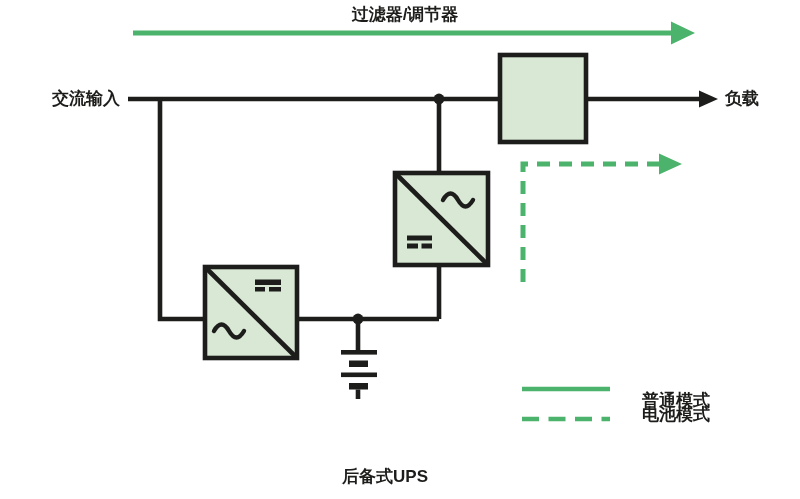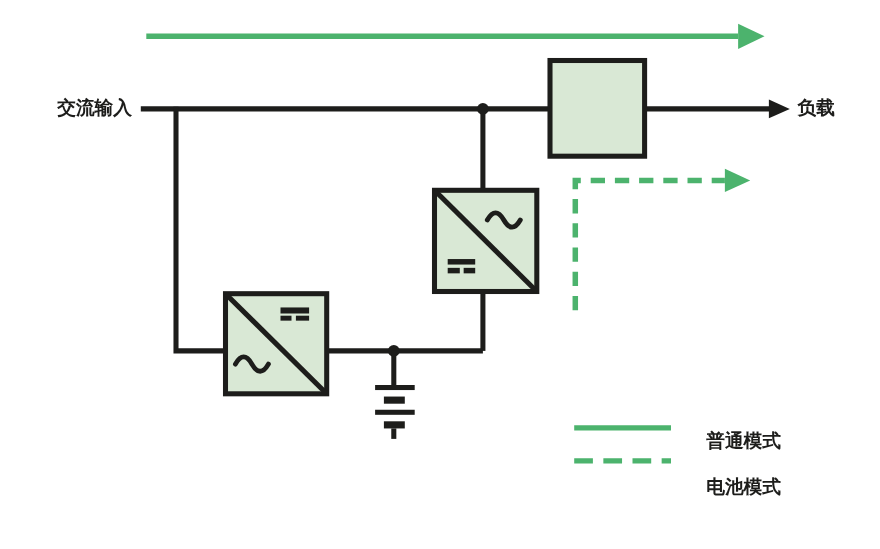--- a/index.html
+++ b/index.html
@@ -17,21 +17,21 @@
     position:absolute;font-weight:bold;font-size:17px;line-height:22px;
     color:var(--ink,#1d1d1b);white-space:nowrap;
   }
   .lbl-top-path{left:320px;top:4px;width:170px;text-align:center;}
   .lbl-ac-input{left:52px;top:88px;}
   .lbl-load{left:725px;top:88px;text-align:center;}
   .lbl-inverter{left:280px;top:206px;width:100px;text-align:right;}
   .lbl-charger{left:197px;top:361px;width:100px;text-align:center;}
   .lbl-battery{left:308px;top:406px;width:100px;text-align:center;}
   .lbl-legend-normal{left:642px;top:378px;margin-top:12px;}
-  .lbl-legend-battery{left:642px;top:432px;}
+  .lbl-legend-battery{left:642px;top:404px;}
   .lbl-title{left:285px;top:466px;width:200px;text-align:center;}
 
   .stroke-ink{stroke:var(--ink,#1d1d1b);fill:none;}
   .fill-ink{fill:var(--ink,#1d1d1b);stroke:none;}
   .stroke-green{stroke:var(--green,#4cb36d);fill:none;}
   .fill-green{fill:var(--green,#4cb36d);stroke:none;}
   .box{fill:var(--boxfill,#d9e8d5);stroke:var(--ink,#1d1d1b);}
 </style>
 </head>
 <body>
@@ -88,17 +88,19 @@
       <path class="stroke-ink" d="M214,331 q7.5,-13 15,0 q7.5,13 15,0" stroke-width="4.4" stroke-linecap="round"></path>
     </g>
 
     <path class="stroke-green" d="M523,282 L523,164 L659,164" stroke-width="5" stroke-dasharray="13 9"></path>
     <polygon class="fill-green" points="659,153.5 682,164 659,174.5"></polygon>
 
     <line class="stroke-green" x1="522" y1="389" x2="610" y2="389" stroke-width="4.6"></line>
     <line class="stroke-green" x1="522" y1="419" x2="610" y2="419" stroke-width="4.6" stroke-dasharray="17 9.5"></line>
   </svg>
 
+  <div class="lbl lbl-top-path">过滤器/调节器</div>
   <div class="lbl lbl-ac-input">交流输入</div>
   <div class="lbl lbl-load">负载</div>
   <div class="lbl lbl-legend-normal">普通模式</div>
   <div class="lbl lbl-legend-battery">电池模式</div>
+  <div class="lbl lbl-title">后备式UPS</div>
 </div>
 
 </body></html>

